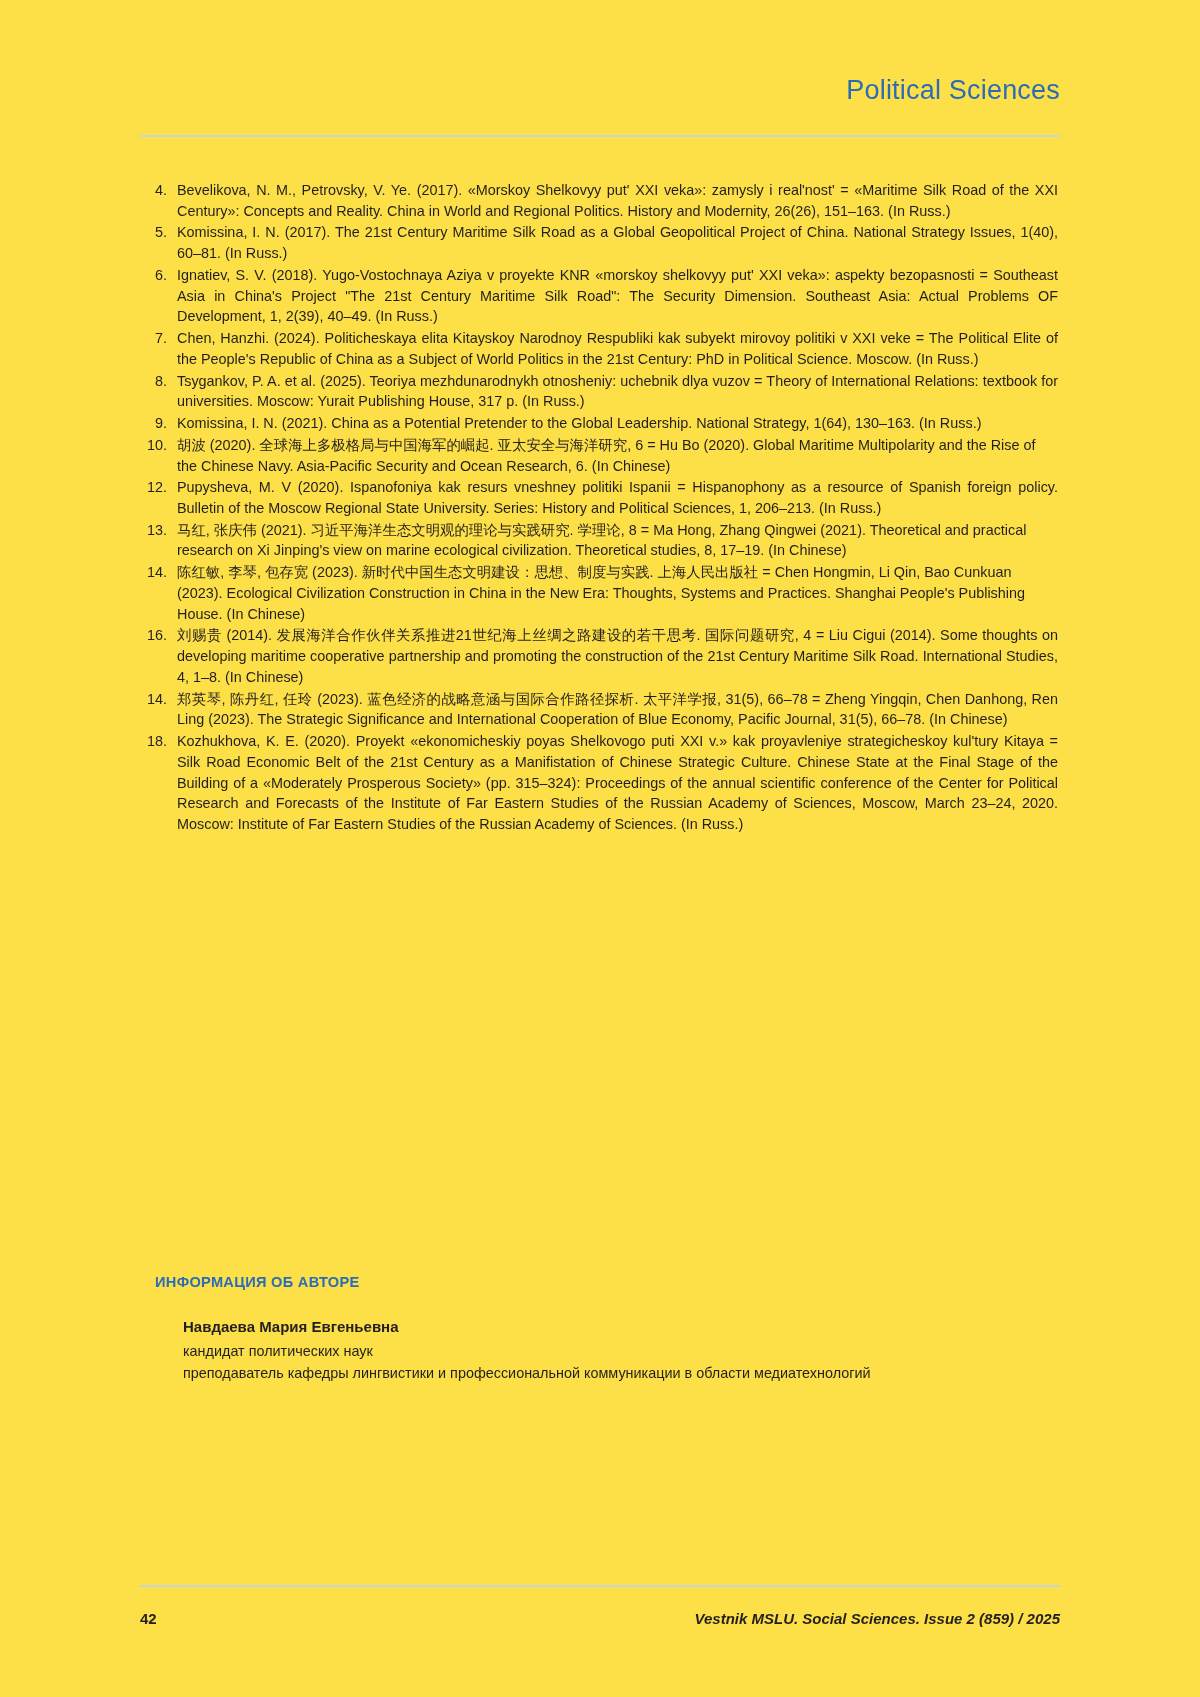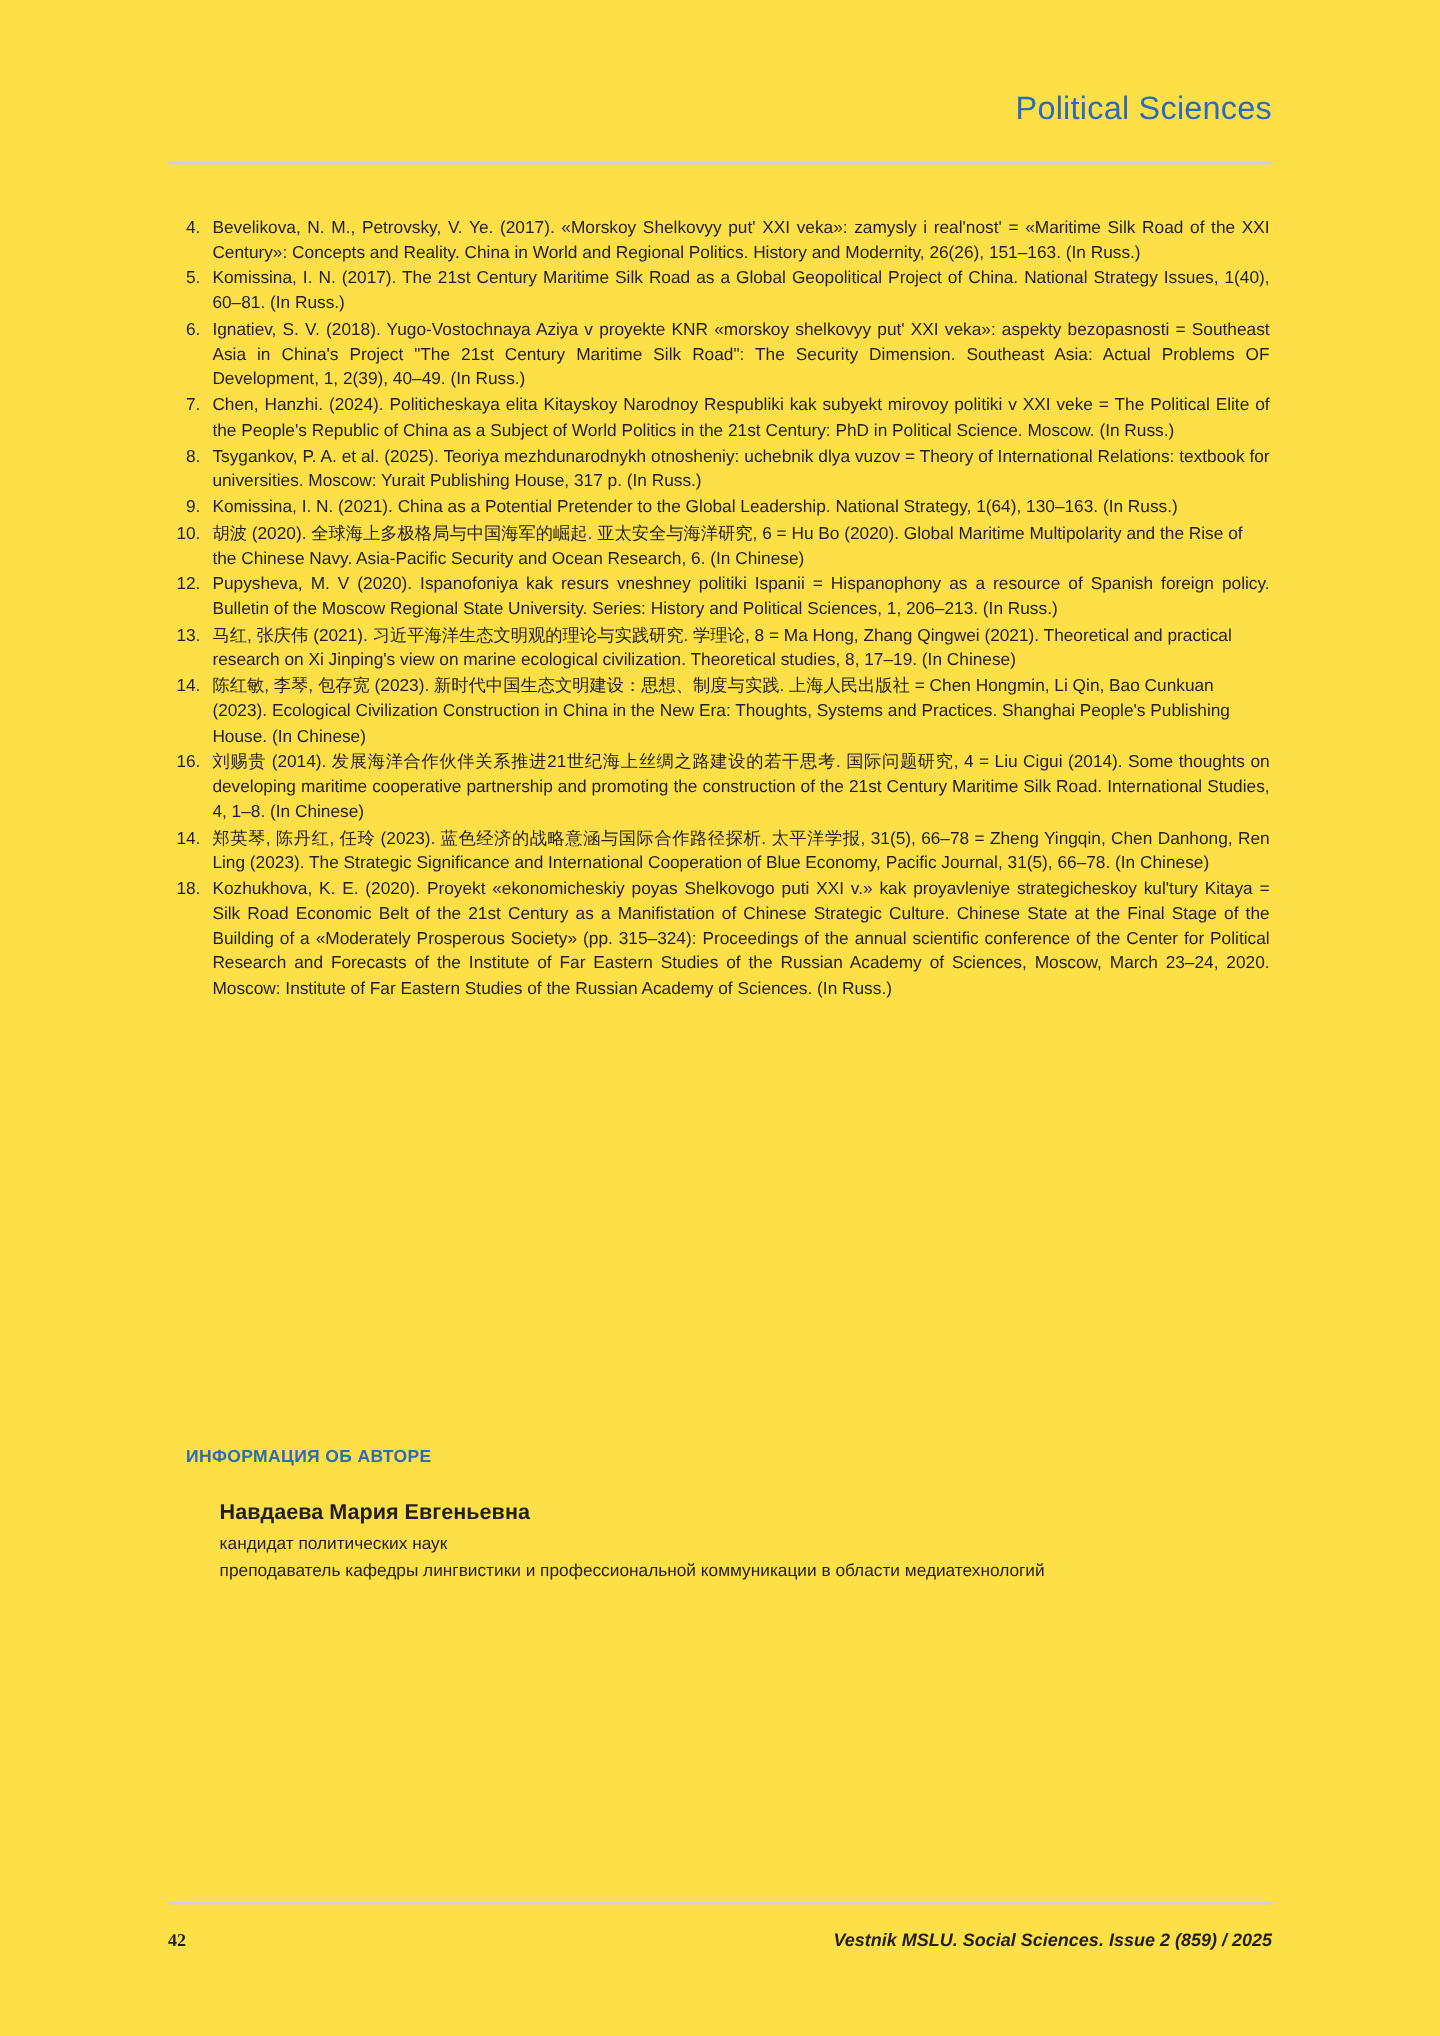--- a/index.html
+++ b/index.html
@@ -70,36 +70,36 @@
     text-align: justify;
     text-justify: inter-word;
     hyphens: none;
   }
   .ref-text.nojust {
     text-align: left;
   }
 
   .author-section {
     position: absolute;
-    top: 1206px;
+    top: 1274px;
     left: 155px;
     width: 900px;
   }
   .author-heading {
     font-size: 14.6px;
     font-weight: bold;
     color: #2b6cb9;
     letter-spacing: 0.3px;
     margin-bottom: 28px;
   }
   .author-block {
     margin-left: 28px;
   }
   .author-name {
-    font-size: 18px;
+    font-size: 15px;
     font-weight: bold;
     margin-bottom: 6px;
   }
   .author-line {
     font-size: 14.4px;
     line-height: 1.52;
   }
 
   .footer-rule {
     position: absolute;
@@ -115,21 +115,20 @@
     left: 140px;
     right: 140px;
     display: flex;
     align-items: baseline;
     justify-content: space-between;
   }
   .page-number {
     font-size: 15px;
     font-weight: bold;
     color: #231f20;
-    font-family: Liberation Serif, serif;
   }
   .footer-journal {
     font-size: 15px;
     font-style: italic;
     font-weight: bold;
     color: #231f20;
   }
 </style>
 </head>
 <body>

